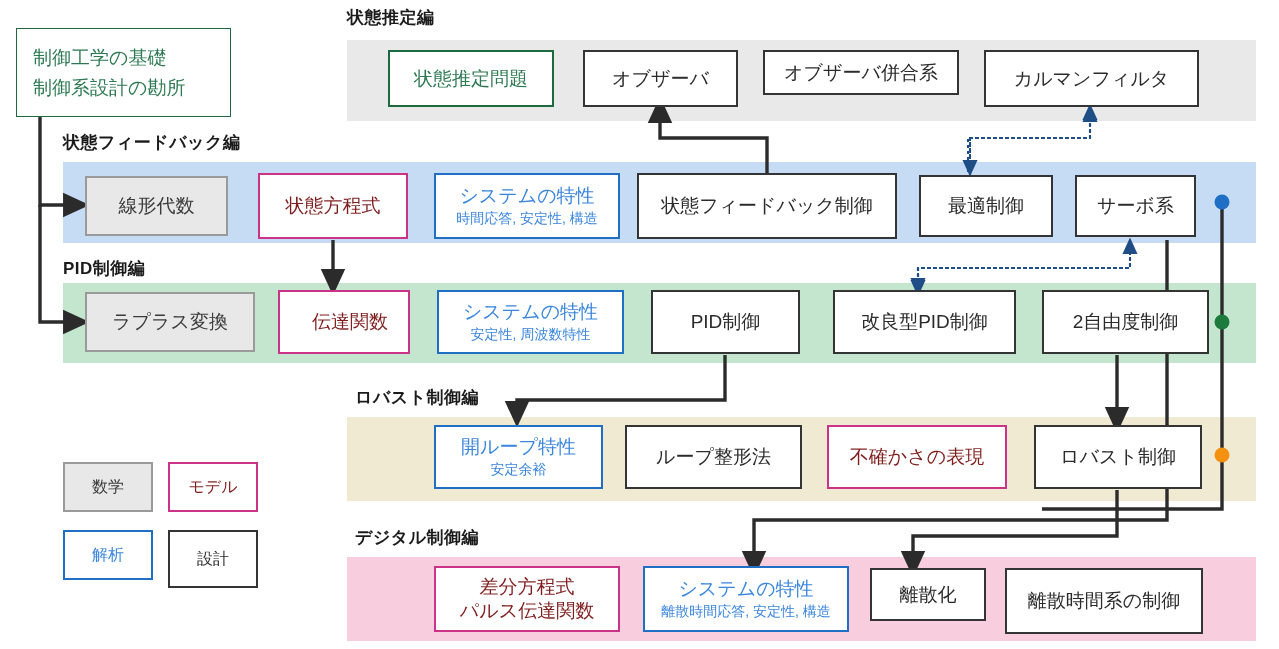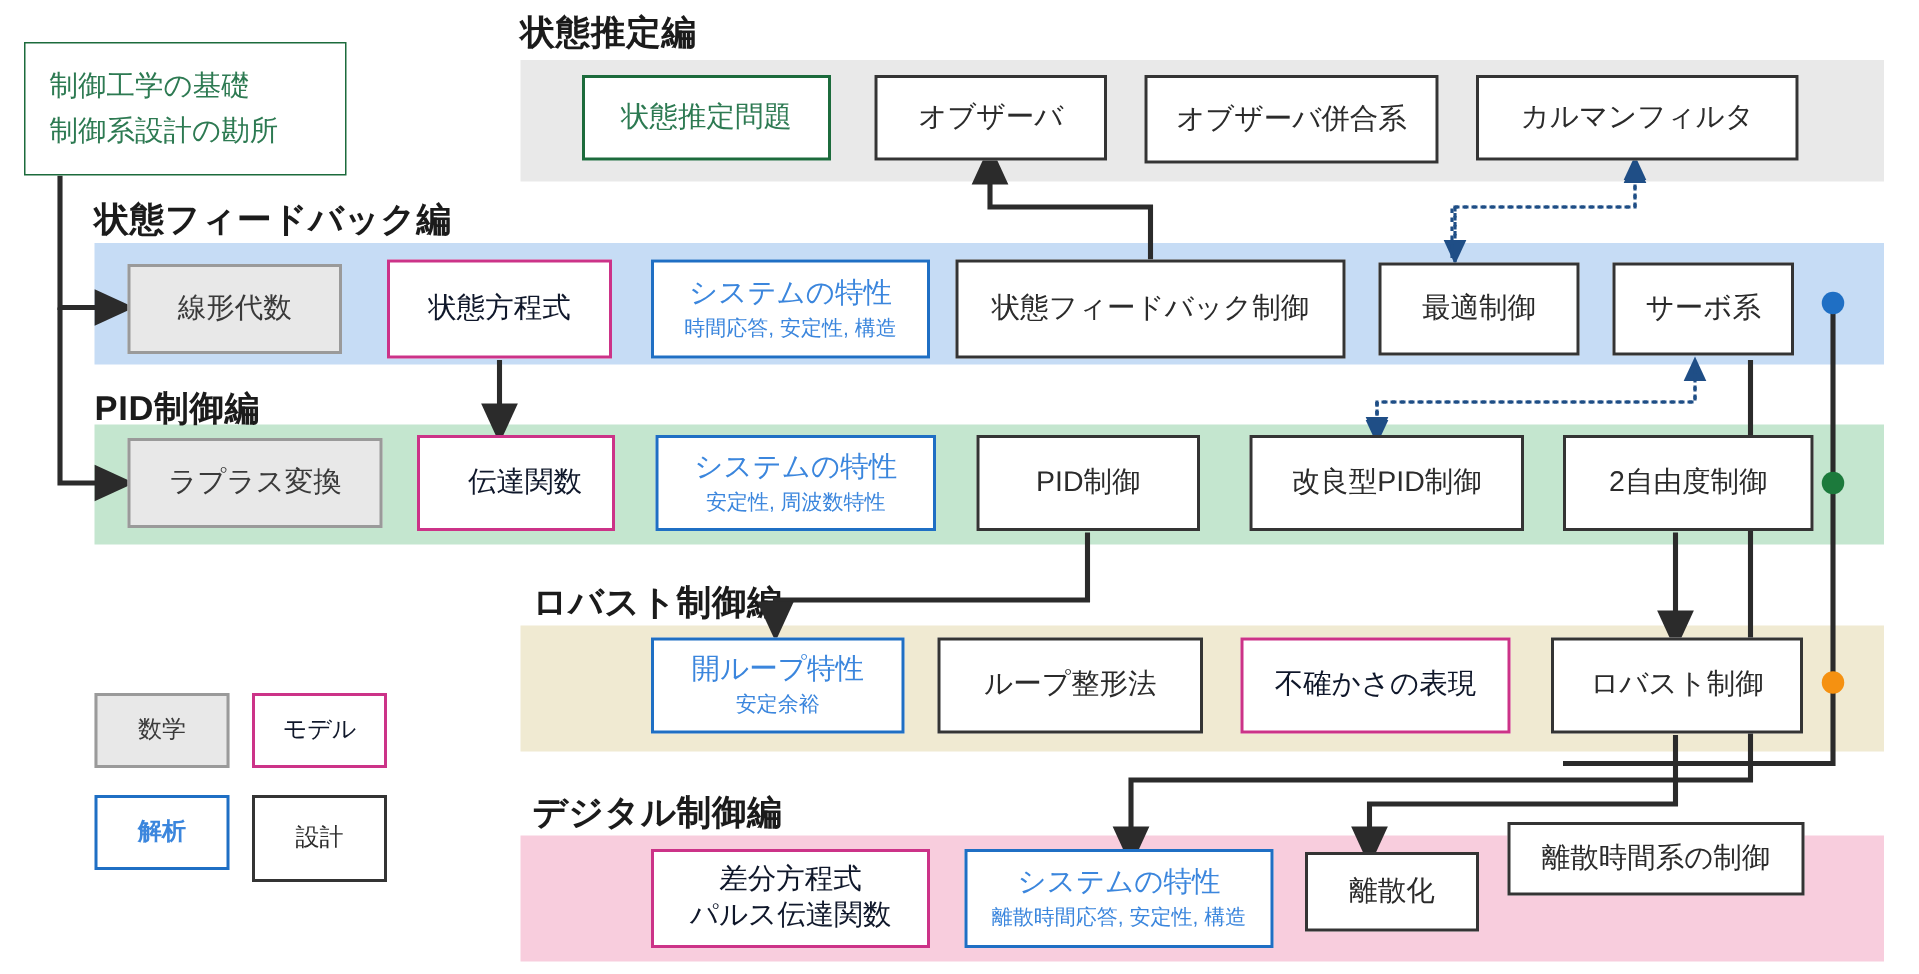--- a/index.html
+++ b/index.html
@@ -1,30 +1,30 @@
 <!DOCTYPE html>
 <html><head>
 <meta charset="utf-8">
 <style>
   html,body{margin:0;padding:0;background:#ffffff;}
   body{font-family:"Liberation Sans","DejaVu Sans",sans-serif;}
   #canvas{position:relative;width:1279px;height:649px;background:#ffffff;overflow:hidden;}
 
   .band{position:absolute;}
-  .band-label{position:absolute;font-weight:bold;font-size:23px;color:#1b1b1b;letter-spacing:.5px;white-space:nowrap;}
+  .band-label{position:absolute;font-weight:bold;font-size:17px;color:#1b1b1b;letter-spacing:.5px;white-space:nowrap;}
 
   .node{position:absolute;box-sizing:border-box;display:flex;flex-direction:column;
         align-items:center;justify-content:center;background:#ffffff;text-align:center;line-height:1.25;}
   .node .t1{font-size:19px;white-space:nowrap;}
   .node .t2{font-size:14px;white-space:nowrap;margin-top:2px;}
   .node .t1.small{font-size:16px;}
 
   
   .k-math{border:2px solid #9a9a9a;background:#e8e8e8;color:#3a3a3a;}
-  .k-model{border:2.4px solid #cc3388;color:#0f172a;}
+  .k-model{border:2.4px solid #cc3388;color:#7f1d1d;}
   .k-analysis{border:2.4px solid #1f6fc4;color:#3b86dd;}
   .k-design{border:2.4px solid #343434;color:#2b2b2b;}
   .k-basis{border:2px solid #1c6b3c;color:#2d7a52;}
 
   .rootbox{position:absolute;box-sizing:border-box;border:1.8px solid #1c6b3c;background:#fff;
            color:#2d7a52;font-size:19px;display:flex;flex-direction:column;justify-content:center;
            padding-left:16px;line-height:1.55;}
 
   svg.wires{position:absolute;left:0;top:0;width:1279px;height:649px;pointer-events:none;}
 </style>
@@ -100,34 +100,34 @@
     <div>制御工学の基礎</div>
     <div>制御系設計の勘所</div>
   </div>
 
   <div class="node k-math" style="left:63px;top:462px;width:90px;height:50px;">
     <div class="t1 small">数学</div>
   </div>
   <div class="node k-model" style="left:168px;top:462px;width:90px;height:50px;">
     <div class="t1 small">モデル</div>
   </div>
-  <div class="node k-analysis" style="left:63px;top:530px;width:90px;height:50px;font-weight:bold;">
+  <div class="node k-analysis" style="left:63px;top:530px;width:90px;height:50px;">
     <div class="t1 small">解析</div>
   </div>
   <div class="node k-design" style="left:168px;top:530px;width:90px;height:58px;">
     <div class="t1 small">設計</div>
   </div>
 
   <div class="node k-basis" style="left:388px;top:50px;width:166px;height:57px;">
     <div class="t1">状態推定問題</div>
   </div>
   <div class="node k-design" style="left:583px;top:50px;width:155px;height:57px;">
     <div class="t1">オブザーバ</div>
   </div>
-  <div class="node k-design" style="left:763px;top:50px;width:196px;height:59px;">
+  <div class="node k-design" style="left:763px;top:50px;width:196px;height:45px;">
     <div class="t1">オブザーバ併合系</div>
   </div>
   <div class="node k-design" style="left:984px;top:50px;width:215px;height:57px;">
     <div class="t1">カルマンフィルタ</div>
   </div>
 
   <div class="node k-math" style="left:85px;top:176px;width:143px;height:60px;">
     <div class="t1">線形代数</div>
   </div>
   <div class="node k-model" style="left:258px;top:173px;width:150px;height:66px;">
@@ -185,21 +185,21 @@
     <div class="t1">差分方程式</div>
     <div class="t1">パルス伝達関数</div>
   </div>
   <div class="node k-analysis" style="left:643px;top:566px;width:206px;height:66px;">
     <div class="t1">システムの特性</div>
     <div class="t2">離散時間応答, 安定性, 構造</div>
   </div>
   <div class="node k-design" style="left:870px;top:568px;width:116px;height:53px;">
     <div class="t1">離散化</div>
   </div>
-  <div class="node k-design" style="left:1005px;top:548px;width:198px;height:49px;">
+  <div class="node k-design" style="left:1005px;top:568px;width:198px;height:66px;">
     <div class="t1">離散時間系の制御</div>
   </div>
 
   <svg class="wires" viewBox="0 0 1279 649">
     <circle cx="1222" cy="202" r="7.5" fill="#1f6fc4"></circle>
     <circle cx="1222" cy="322" r="7.5" fill="#1c7a3c"></circle>
     <circle cx="1222" cy="455" r="7.5" fill="#f59111"></circle>
   </svg>
 
 </div>

